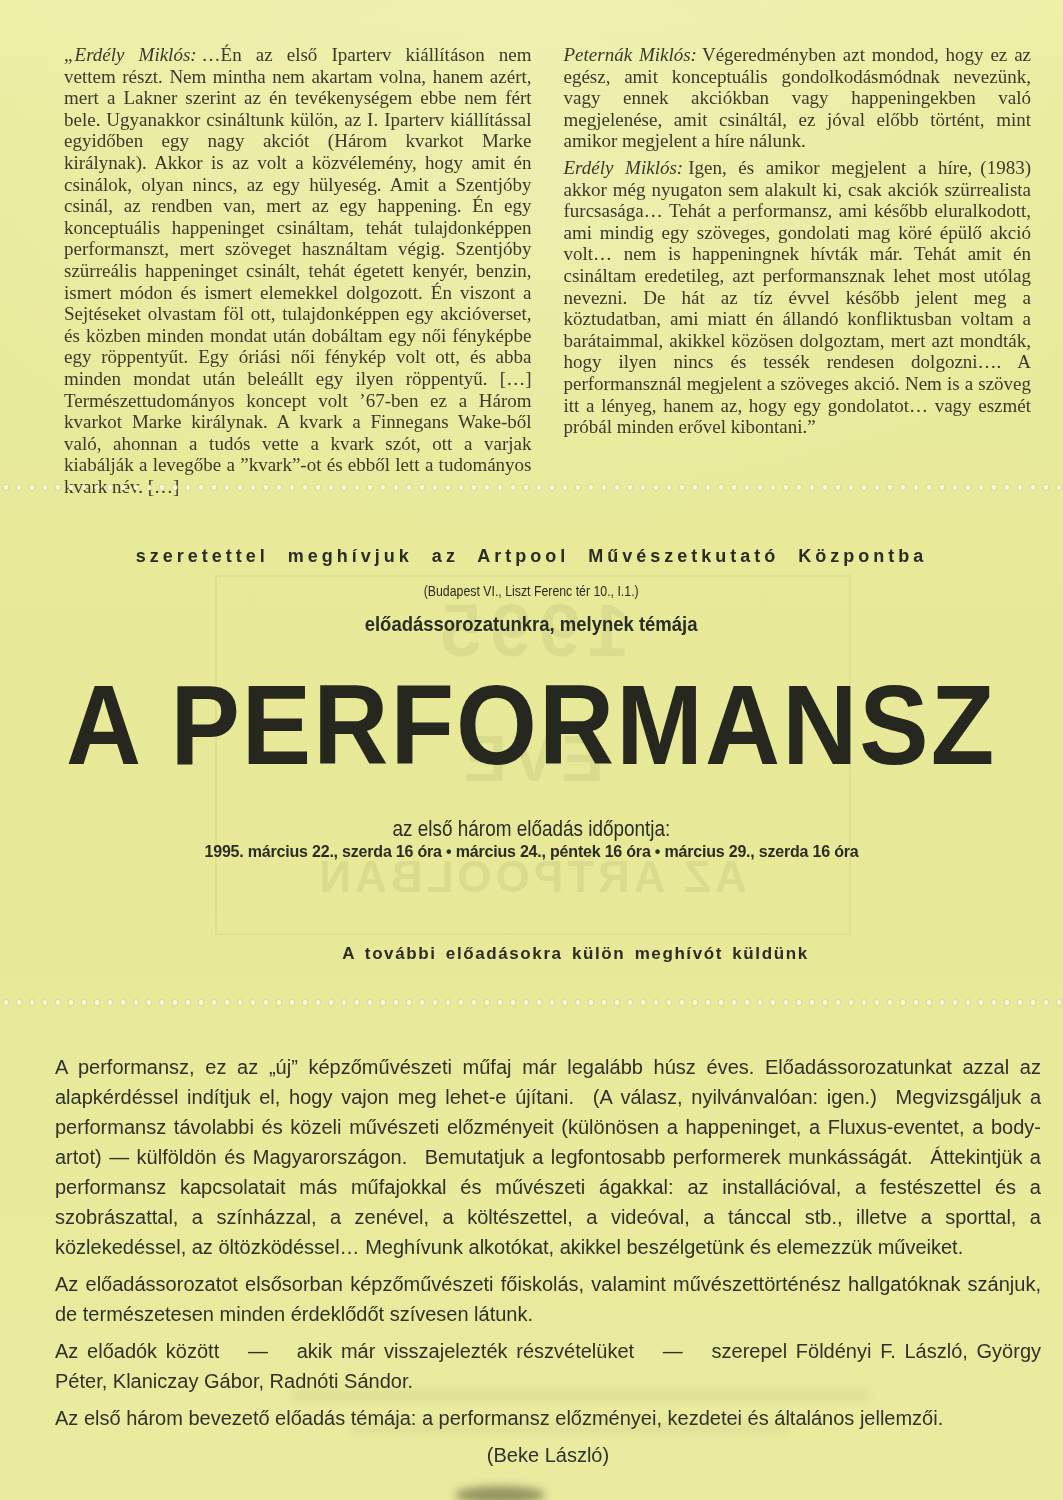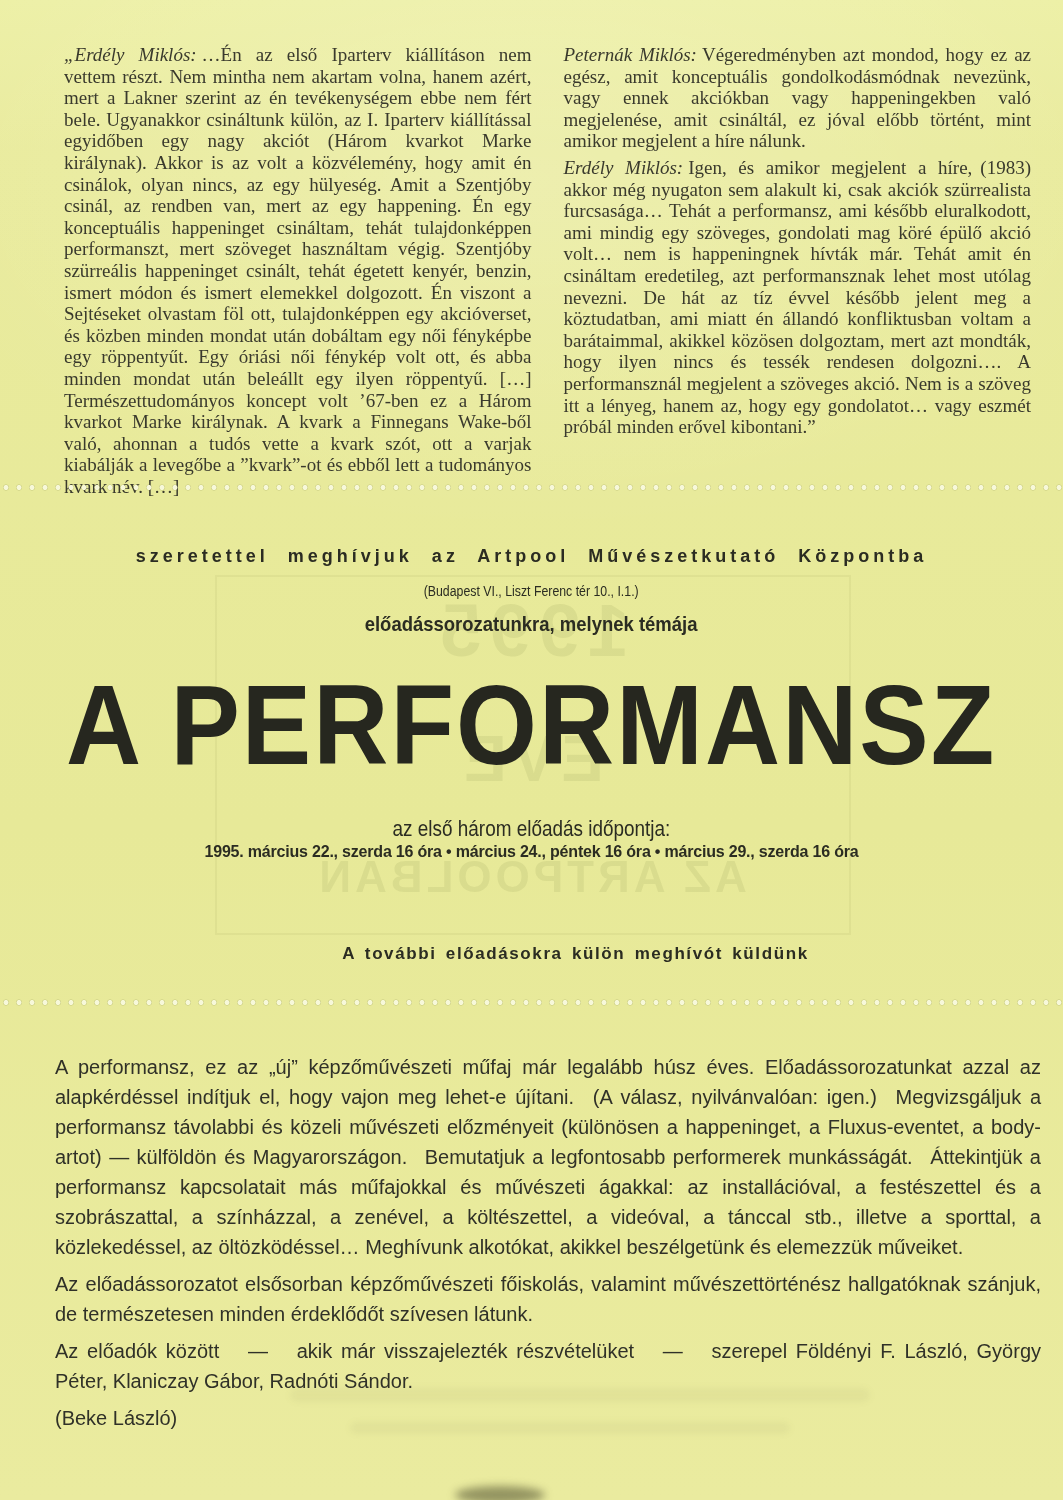--- a/index.html
+++ b/index.html
@@ -76,21 +76,21 @@
     position:absolute;left:455px;top:1486px;width:90px;height:18px;border-radius:50%;
     background:rgba(45,45,22,0.45);filter:blur(4px);
   }
 
   
   .desc{
     position:absolute;top:1052px;left:55px;right:22px;
     font-size:20px;line-height:30px;color:#303128;text-align:justify;
   }
   .desc p{margin:0 0 7px 0;}
-  .signature{text-align:left;margin-top:2px;}
+  .signature{text-align:center;margin-top:2px;}
 </style>
 </head>
 <body>
 
 <div class="page">
 
   <div class="ghost-box"></div>
   <div class="ghost ghost-1">1995</div>
   <div class="ghost ghost-2">ÉVE</div>
   <div class="ghost ghost-3">AZ ARTPOOLBAN</div>
@@ -118,16 +118,17 @@
   <div class="c big-title"><span class="sq">A PERFORMANSZ</span></div>
 
   <div class="c schedule-label"><span class="sq">az első három előadás időpontja:</span></div>
   <div class="c schedule">1995. március 22., szerda 16 óra • március 24., péntek 16 óra • március 29., szerda 16 óra</div>
   <div class="c invite-note">A további előadásokra külön meghívót küldünk</div>
 
   <section class="desc">
     <p>A performansz, ez az „új” képzőművészeti műfaj már legalább húsz éves. Előadássorozatunkat azzal az alapkérdéssel indítjuk el, hogy vajon meg lehet-e újítani.  (A válasz, nyilvánvalóan: igen.)  Megvizsgáljuk a performansz távolabbi és közeli művészeti előzményeit (különösen a happeninget, a Fluxus-eventet, a body-artot) — külföldön és Magyarországon.  Bemutatjuk a legfontosabb performerek munkásságát.  Áttekintjük a performansz kapcsolatait más műfajokkal és művészeti ágakkal: az installációval, a festészettel és a szobrászattal, a színházzal, a zenével, a költészettel, a videóval, a tánccal stb., illetve a sporttal, a közlekedéssel, az öltözködéssel… Meghívunk alkotókat, akikkel beszélgetünk és elemezzük műveiket.</p>
     <p>Az előadássorozatot elsősorban képzőművészeti főiskolás, valamint művészettörténész hallgatóknak szánjuk, de természetesen minden érdeklődőt szívesen látunk.</p>
     <p>Az előadók között  —  akik már visszajelezték részvételüket  —  szerepel Földényi F. László, György Péter, Klaniczay Gábor, Radnóti Sándor.</p>
+    <p>Az első három bevezető előadás témája: a performansz előzményei, kezdetei és általános jellemzői.</p>
     <p class="signature">(Beke László)</p>
   </section>
 
 </div>
 
 </body></html>

